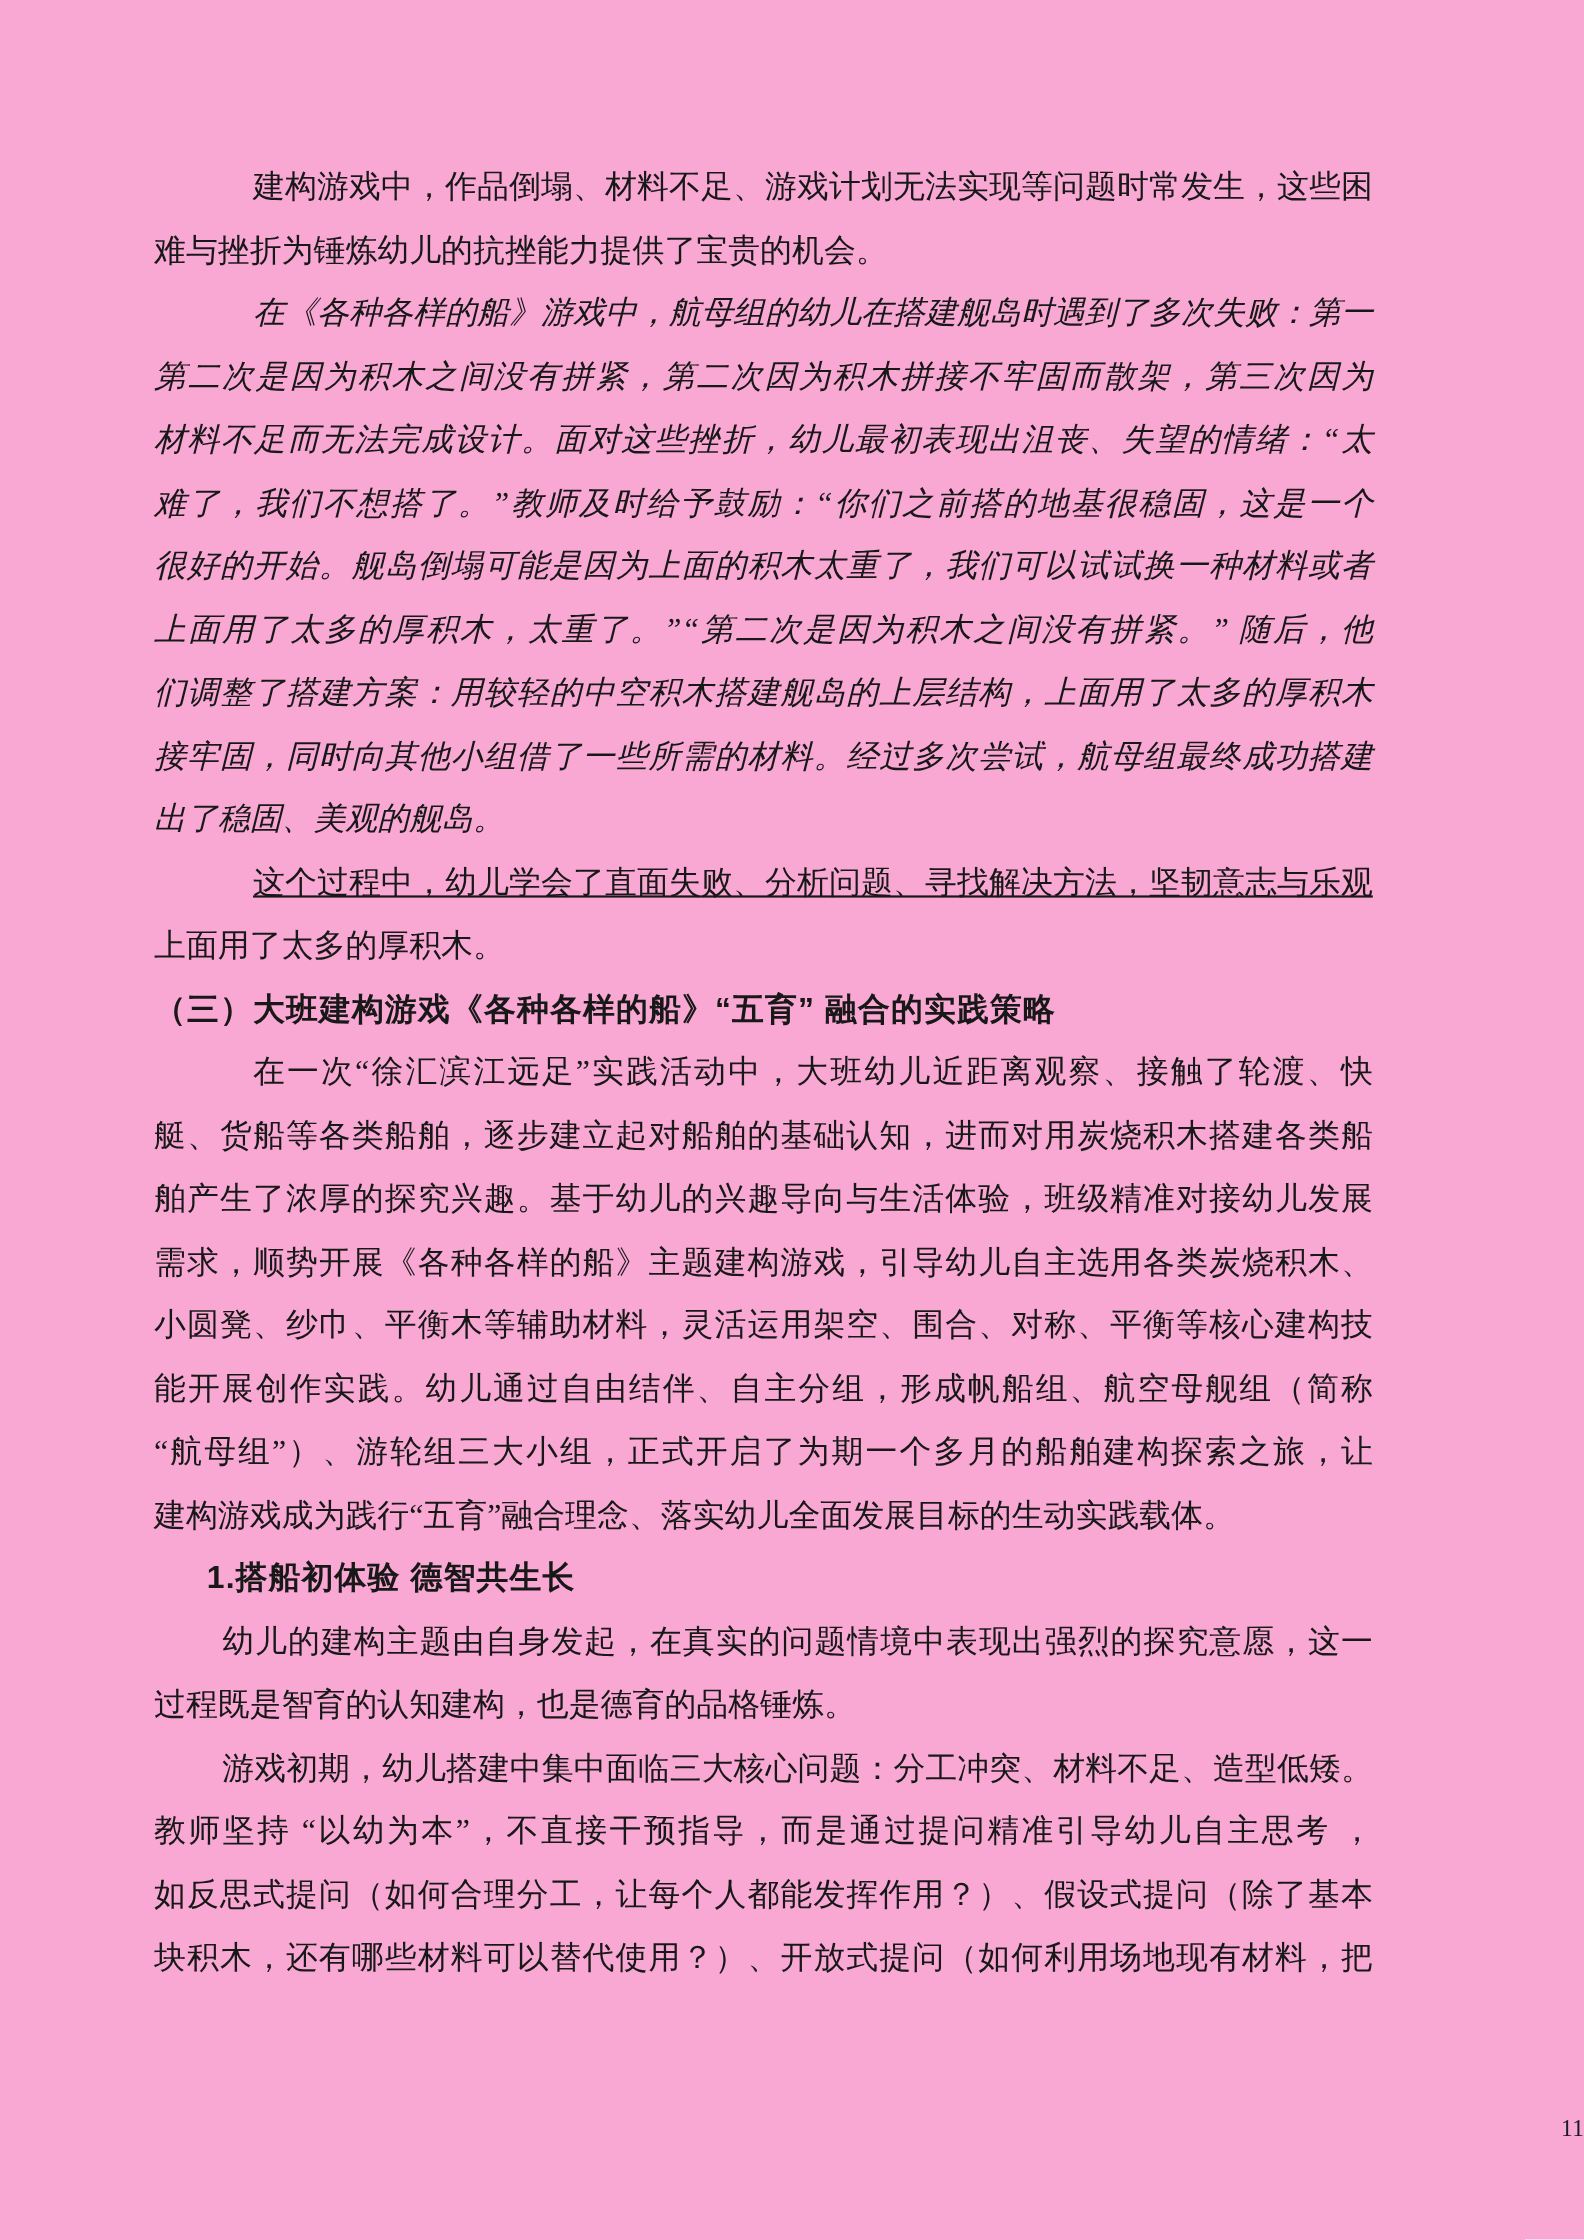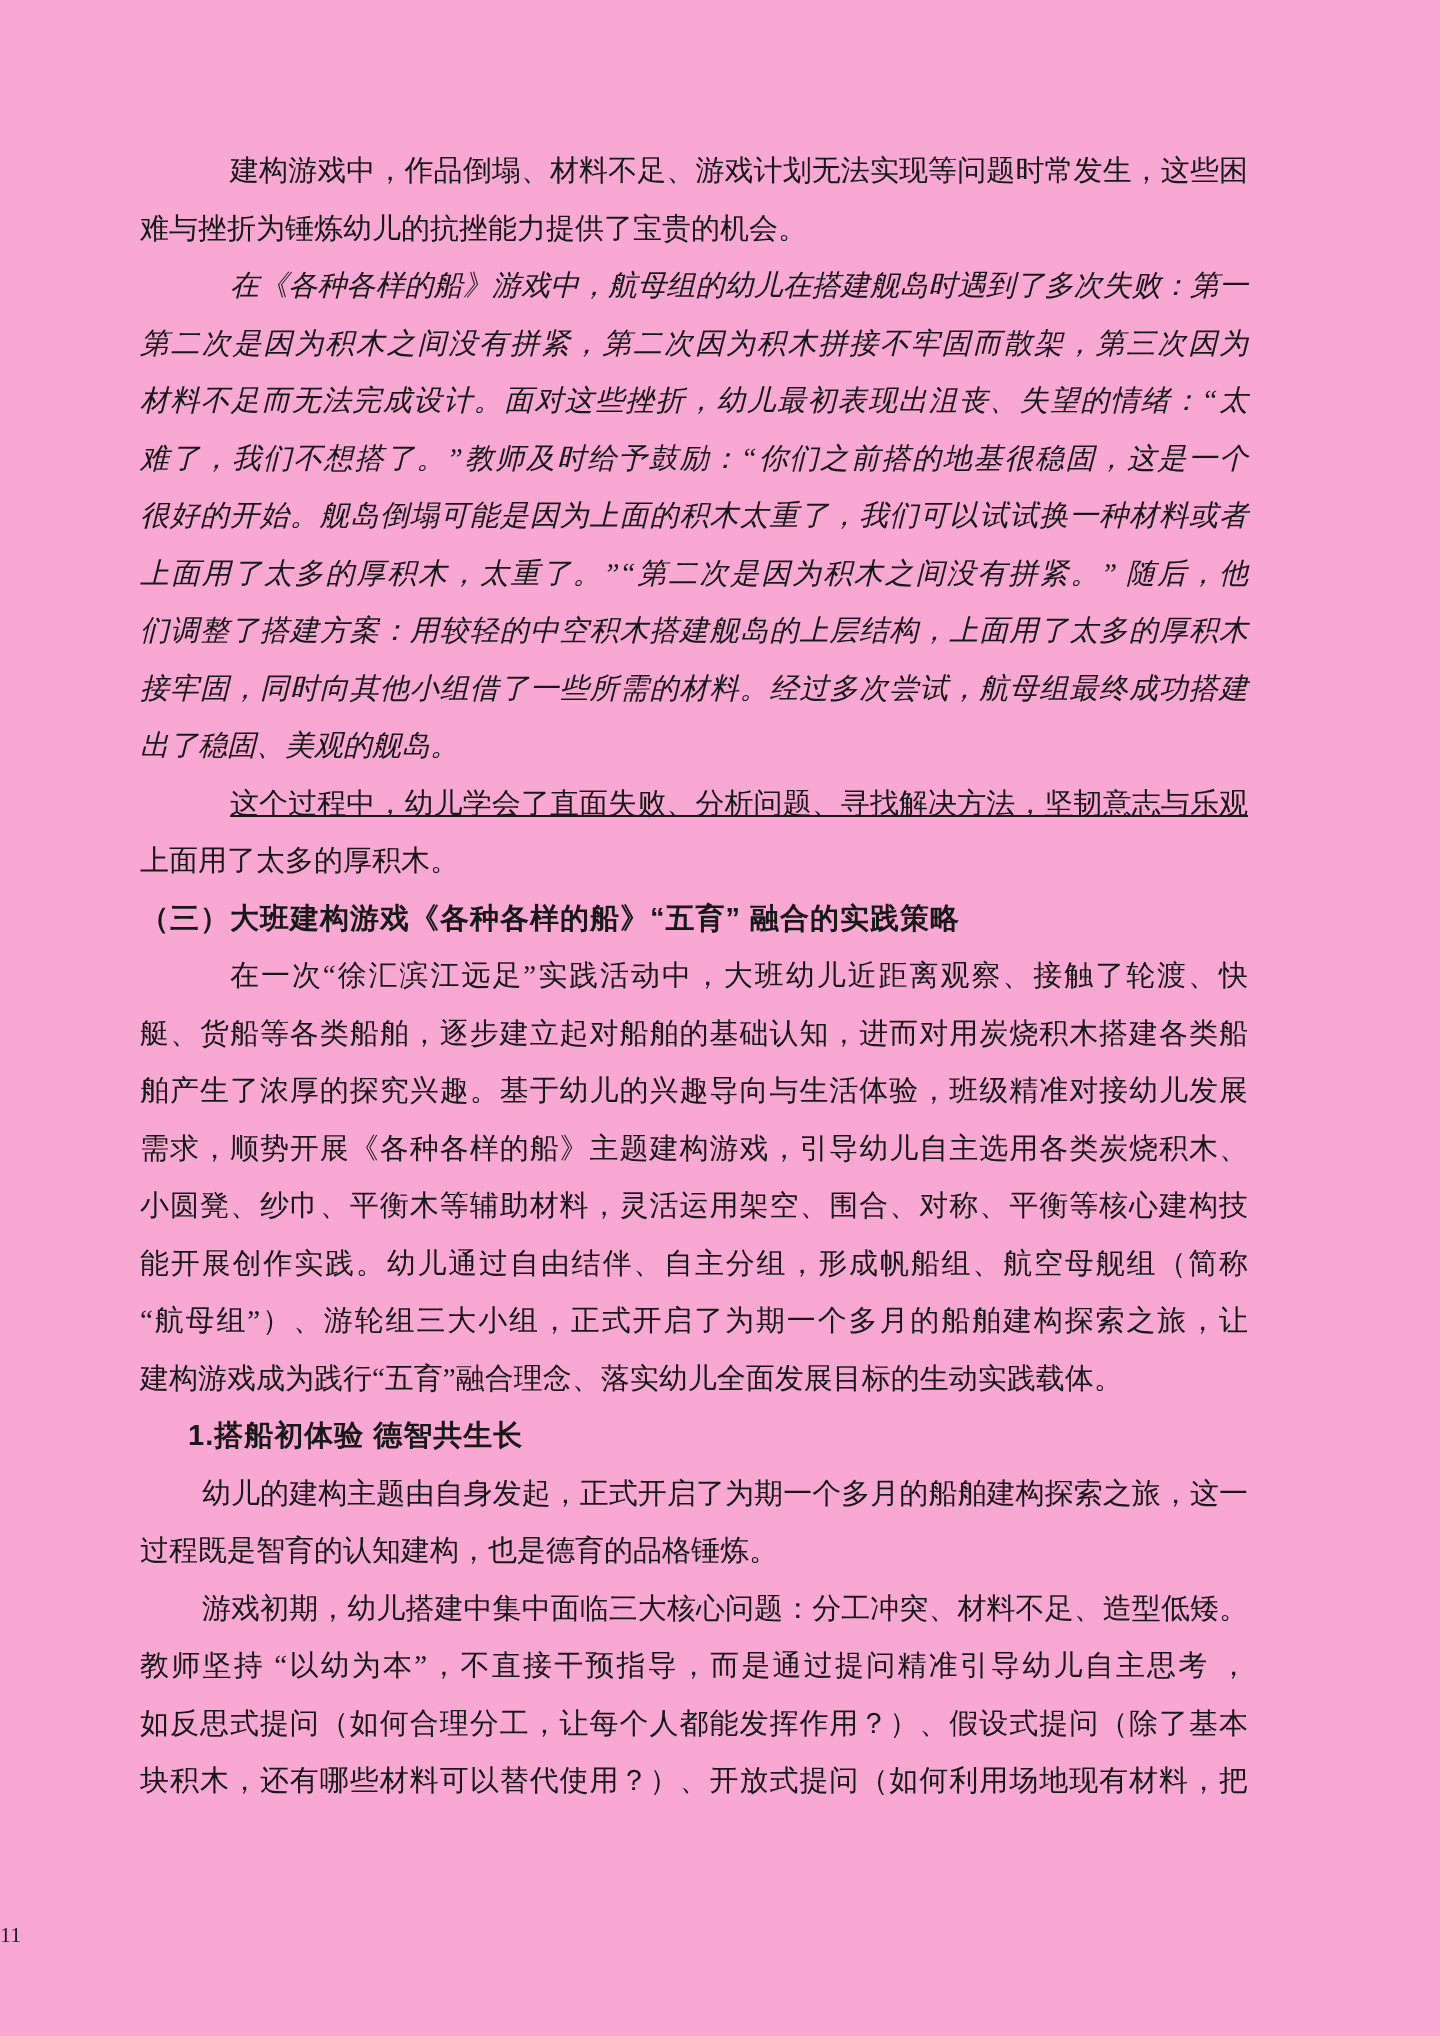--- a/index.html
+++ b/index.html
@@ -45,21 +45,21 @@
   .line.hei {
     font-family: "Liberation Sans", "DejaVu Sans", sans-serif;
     font-weight: 700;
     letter-spacing: 1px;
   }
   .pagenum {
     position: absolute;
     left: 0;
     width: 100%;
     top: 1920px;
-    text-align: left;
+    text-align: right;
     font-size: 22px;
     line-height: 30px;
     color: #1c1c28;
     font-family: "Liberation Serif", "DejaVu Serif", serif;
   }
 </style>
 </head>
 <body>
 
 <div class="page">
@@ -80,21 +80,21 @@
       <div class="line hei">（三）大班建构游戏《各种各样的船》“五育” 融合的实践策略</div>
       <div class="line song fill" style="text-indent: 90px;">在一次“徐汇滨江远足”实践活动中，大班幼儿近距离观察、接触了轮渡、快</div>
       <div class="line song fill">艇、货船等各类船舶，逐步建立起对船舶的基础认知，进而对用炭烧积木搭建各类船</div>
       <div class="line song fill">舶产生了浓厚的探究兴趣。基于幼儿的兴趣导向与生活体验，班级精准对接幼儿发展</div>
       <div class="line song fill">需求，顺势开展《各种各样的船》主题建构游戏，引导幼儿自主选用各类炭烧积木、</div>
       <div class="line song fill">小圆凳、纱巾、平衡木等辅助材料，灵活运用架空、围合、对称、平衡等核心建构技</div>
       <div class="line song fill">能开展创作实践。幼儿通过自由结伴、自主分组，形成帆船组、航空母舰组（简称</div>
       <div class="line song fill">“航母组”）、游轮组三大小组，正式开启了为期一个多月的船舶建构探索之旅，让</div>
       <div class="line song">建构游戏成为践行“五育”融合理念、落实幼儿全面发展目标的生动实践载体。</div>
       <div class="line hei" style="text-indent: 48px;">1.搭船初体验 德智共生长</div>
-      <div class="line song fill" style="text-indent: 62px;">幼儿的建构主题由自身发起，正式开启了为期一个多月的船舶建构探索之旅，这一</div>
+      <div class="line song fill" style="text-indent: 62px;">幼儿的建构主题由自身发起，在真实的问题情境中表现出强烈的探究意愿，这一</div>
       <div class="line song">过程既是智育的认知建构，也是德育的品格锤炼。</div>
       <div class="line song fill" style="text-indent: 62px;">游戏初期，幼儿搭建中集中面临三大核心问题：分工冲突、材料不足、造型低矮。</div>
       <div class="line song fill">教师坚持 “以幼为本”，不直接干预指导，而是通过提问精准引导幼儿自主思考 ，</div>
       <div class="line song fill">如反思式提问（如何合理分工，让每个人都能发挥作用？）、假设式提问（除了基本</div>
       <div class="line song fill">块积木，还有哪些材料可以替代使用？）、开放式提问（如何利用场地现有材料，把</div>
     </div>
   <div class="pagenum">11</div>
 </div>
 
 </body></html>

